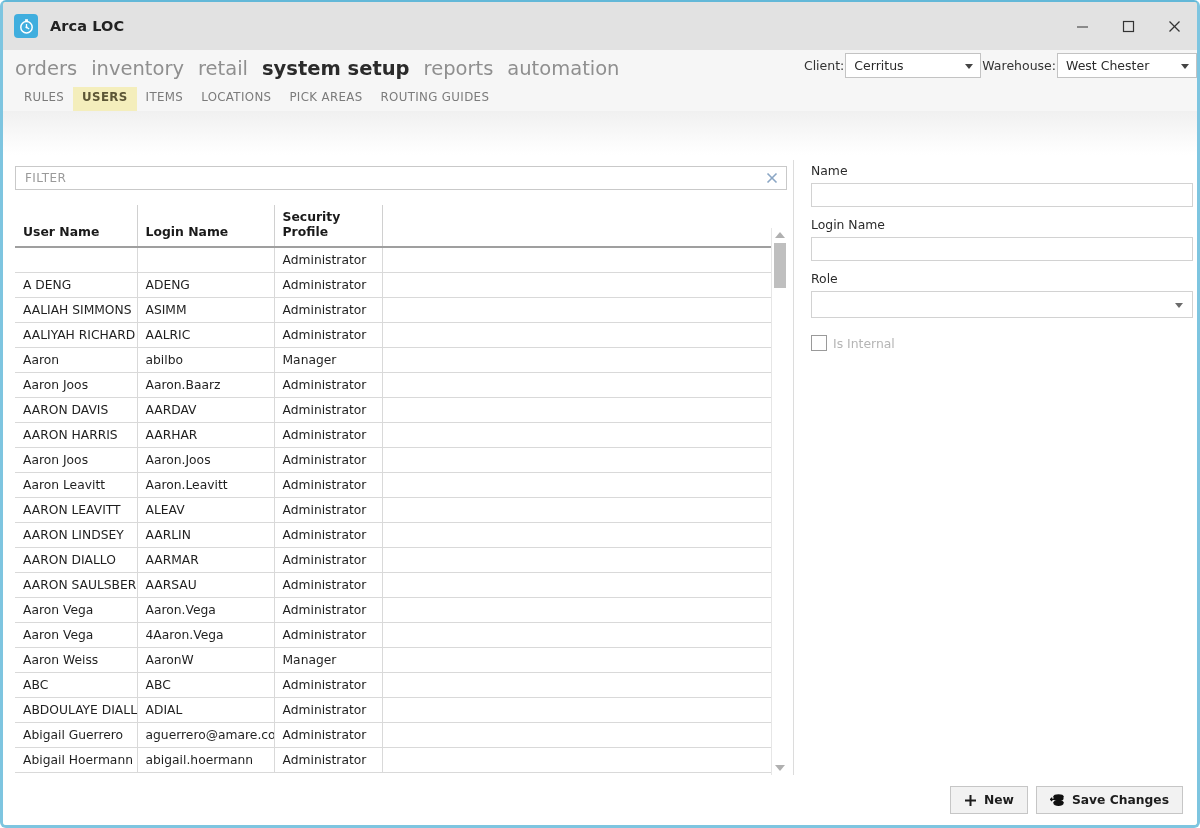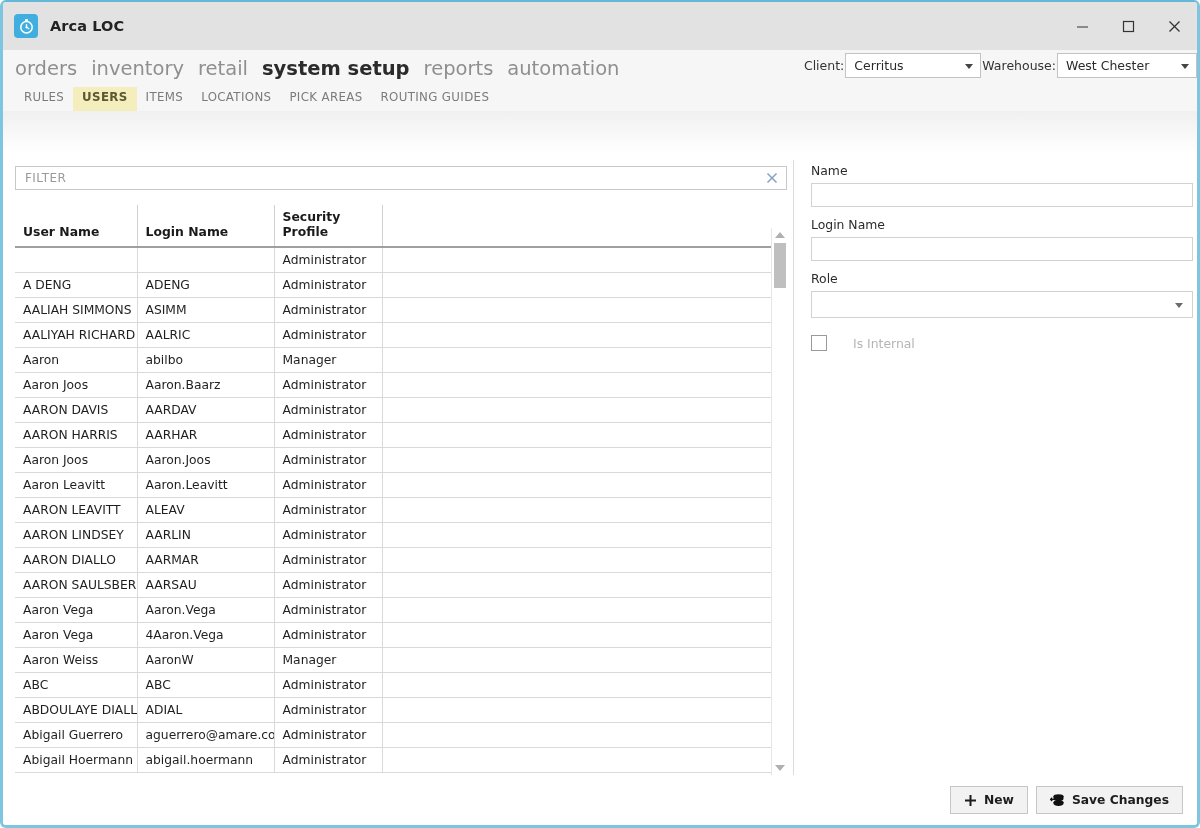--- a/index.html
+++ b/index.html
@@ -218,21 +218,21 @@
     font-size: 12.4px; color: #1f1f1f;
   }
   .fld-select .sel-caret2 {
     position: absolute; right: 9px; top: 50%;
     width: 0; height: 0; margin-top: -2px;
     border-left: 4.5px solid transparent;
     border-right: 4.5px solid transparent;
     border-top: 5px solid #6b6b6b;
   }
   .chk-row {
-    display: flex; align-items: center; gap: 26px; margin-top: 17px;
+    display: flex; align-items: center; gap: 6px; margin-top: 17px;
   }
   .chk-box {
     width: 16px; height: 16px;
     border: 1px solid #9a9a9a; background: #ffffff;
   }
   .chk-label { font-size: 12.4px; color: #b5b5b5; }
 
   
   .bottombar {
     position: absolute; left: 0; top: 773px; width: 1194px; height: 50px;

